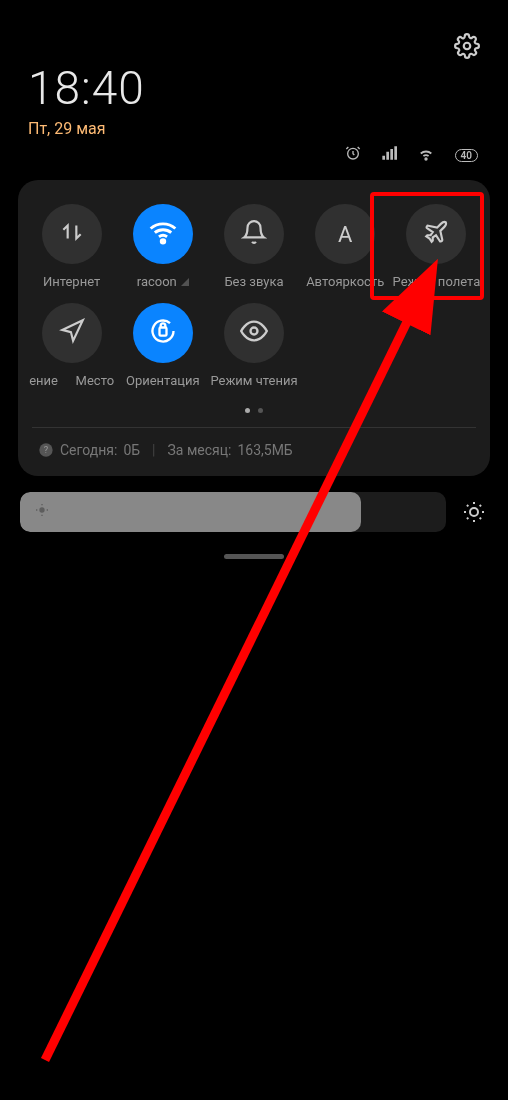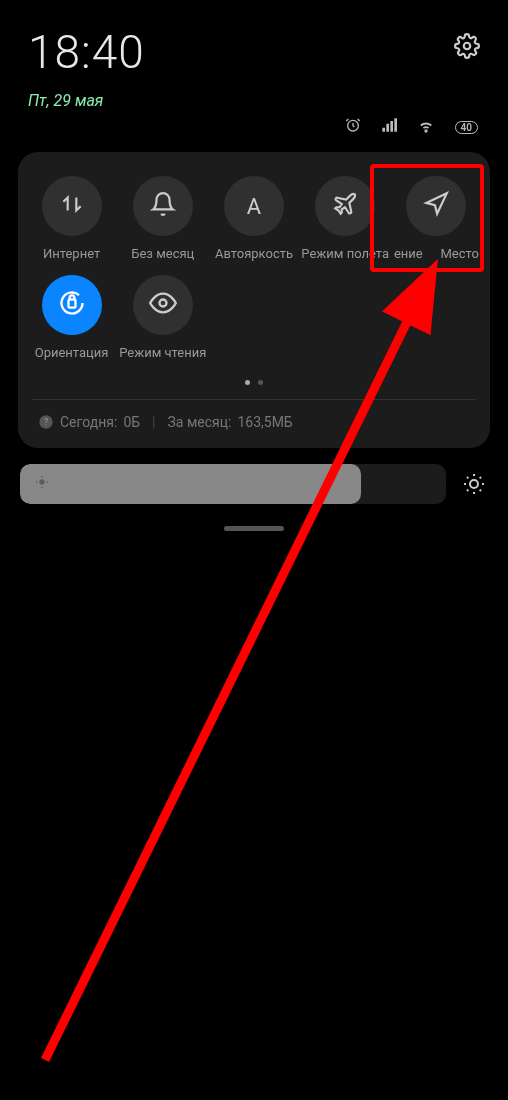--- a/index.html
+++ b/index.html
@@ -19,26 +19,26 @@
       display: flex;
       justify-content: space-between;
       align-items: flex-start;
       padding: 10px 18px 0 18px;
     }
     .time {
       color: #e8e8e8;
       font-size: 46px;
       font-weight: 300;
       letter-spacing: 1px;
+      margin-top: 36px;
     }
     .date {
-      color: #86efac;
+      color: #fdba74;
       font-size: 16px;
-      margin-top: 12px;
-      font-style: italic;
+      margin-top: 4px;
     }
     .settings-icon {
       margin-top: 8px;
     }
     .status-row {
       display: flex;
       justify-content: flex-end;
       align-items: center;
       gap: 20px;
       padding: 6px 20px 0 20px;
@@ -223,29 +223,47 @@
         <div class="tile-circle">
             <span>
           <svg width="26" height="26" viewBox="0 0 24 24" fill="none" stroke="#ccc" stroke-width="2">
                 <path d="M8 18V6l-4 4M16 6v12l4-4"></path>
               </svg>
         </span>
           </div>
         <div class="tile-label">Интернет</div>
       </div>
       <div class="tile">
+        <div class="tile-circle active">
+            <span>
+          <svg width="28" height="28" viewBox="0 0 24 24" fill="none" stroke="#fff" stroke-width="2.5">
+                <path d="M1.42 9a16 16 0 0 1 21.16 0"></path>
+                <path d="M5 12.55a11 11 0 0 1 14.08 0"></path>
+                <path d="M8.53 16.11a6 6 0 0 1 6.95 0"></path>
+                <circle cx="12" cy="20" r="1.5" fill="#fff"></circle>
+              </svg>
+        </span>
+          </div>
+        <div class="tile-label">
+            <span>racoon</span>
+            <svg class="small-icon" width="8" height="8" viewBox="0 0 10 10">
+              <path d="M0 10L10 10L10 0z" fill="#777"></path>
+            </svg>
+          </div>
+      </div>
+      <div class="tile">
         <div class="tile-circle">
             <span>
           <svg width="26" height="26" viewBox="0 0 24 24" fill="none" stroke="#ccc" stroke-width="2">
                 <path d="M18 8A6 6 0 0 0 6 8c0 7-3 9-3 9h18s-3-2-3-9"></path>
                 <path d="M13.73 21a2 2 0 0 1-3.46 0"></path>
               </svg>
         </span>
           </div>
-        <div class="tile-label">Без месяц</div>
+        <div class="tile-label">Без звука</div>
       </div>
 
       <div class="tile">
         <div class="tile-circle">
             <span style="color:#ccc;font-size:22px;font-weight:400;">A</span>
           </div>
         <div class="tile-label">Автояркость</div>
       </div>
       <div class="tile">
         <div class="tile-circle">

